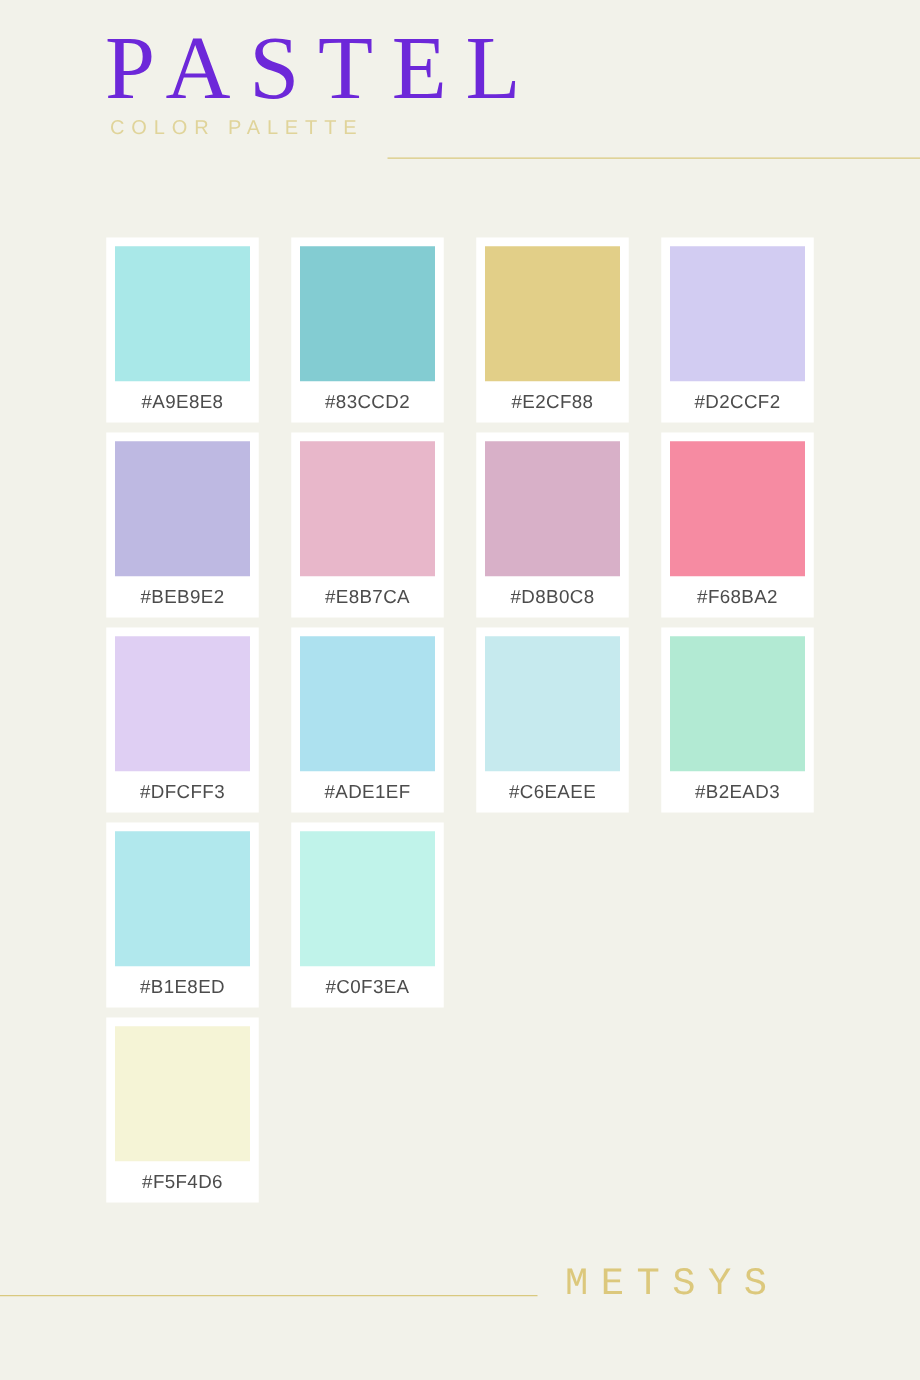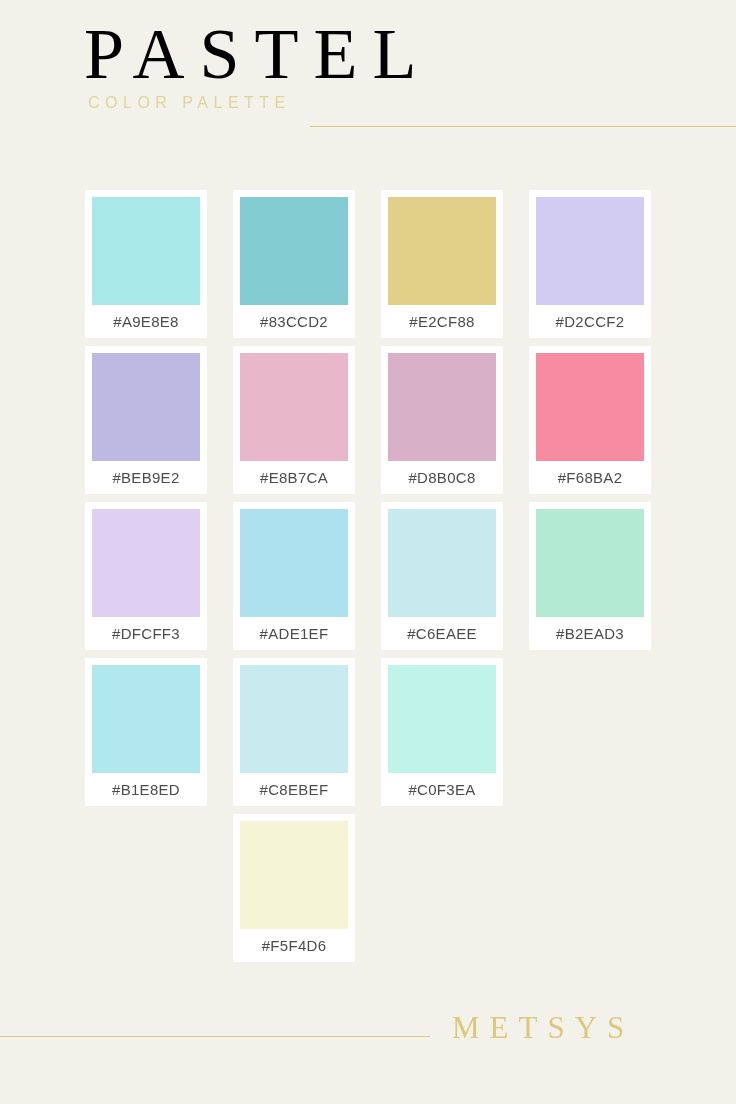--- a/index.html
+++ b/index.html
@@ -26,21 +26,21 @@
   }
 
   .title-main {
     position:absolute;
     left:84px;
     top:18px;
     font-family:"Liberation Serif", serif;
     font-size:72px;
     font-weight:400;
     letter-spacing:15px;
-    color:#000000;
+    color:#6d28d9;
     line-height:1;
     white-space:nowrap;
   }
 
   .title-sub {
     position:absolute;
     left:88px;
     top:95px;
     font-family:"Liberation Sans", sans-serif;
     font-size:16px;
@@ -122,21 +122,21 @@
     top:42px;
     width:430px;
     height:1px;
     background:#D9C97F;
   }
 
   .footer-brand {
     position:absolute;
     left:452px;
     top:18px;
-    font-family:Liberation Serif, serif;
+    font-family:Liberation Mono, monospace;
     font-size:31px;
     font-weight:400;
     letter-spacing:10px;
     color:#DCC87C;
     line-height:1;
     white-space:nowrap;
   }
 </style>
 </head>
 <body>
@@ -194,24 +194,20 @@
     </div>
     <div class="swatch-card">
       <div class="swatch-color" style="background-color: rgb(178, 234, 211);"></div>
       <div class="swatch-label">#B2EAD3</div>
     </div>
     <div class="swatch-card">
       <div class="swatch-color" style="background-color: rgb(177, 232, 237);"></div>
       <div class="swatch-label">#B1E8ED</div>
     </div>
     <div class="swatch-card">
-      <div class="swatch-color" style="background-color: rgb(200, 235, 239);"></div>
-      <div class="swatch-label">#C8EBEF</div>
-    </div>
-    <div class="swatch-card">
       <div class="swatch-color" style="background-color: rgb(192, 243, 234);"></div>
       <div class="swatch-label">#C0F3EA</div>
     </div>
     <div class="swatch-card is-empty">
       <div class="swatch-color"></div>
       <div class="swatch-label"></div>
     </div>
     <div class="swatch-card is-empty">
       <div class="swatch-color"></div>
       <div class="swatch-label"></div>

